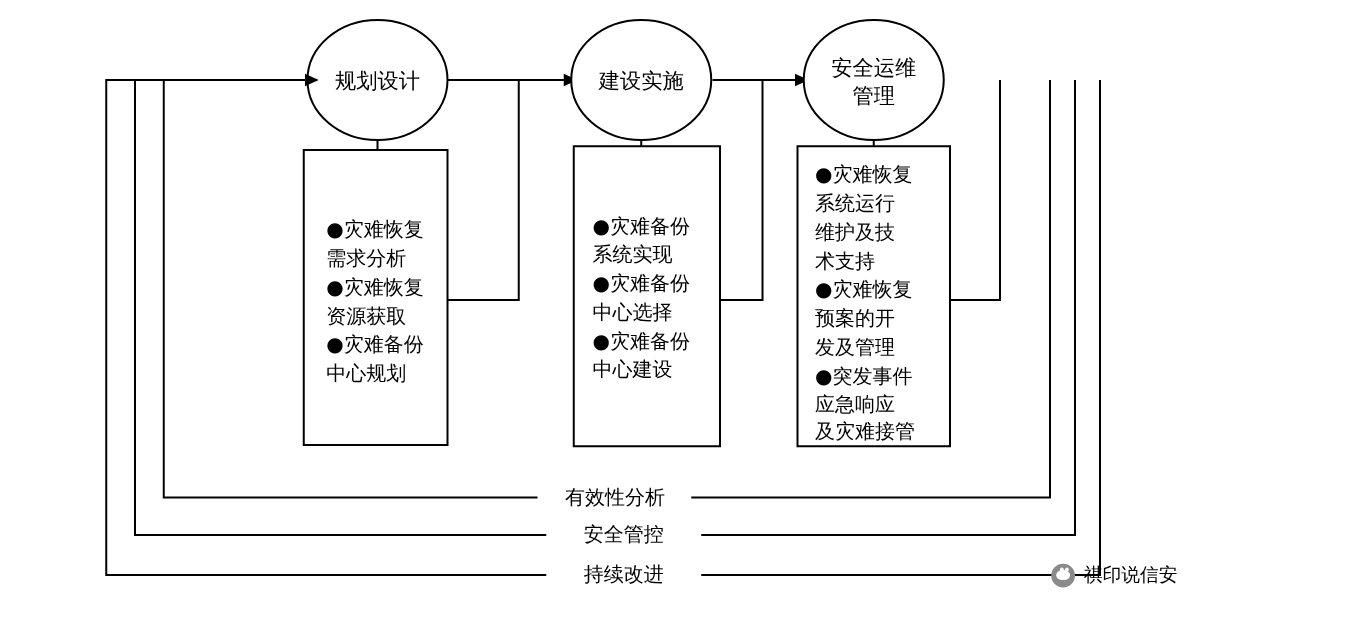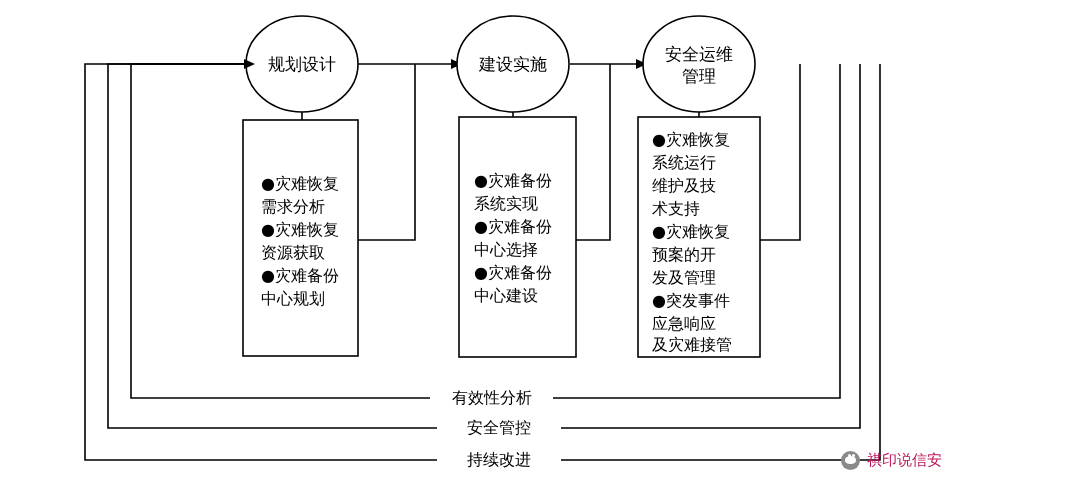--- a/index.html
+++ b/index.html
@@ -43,21 +43,21 @@
     font-size: 16px;
     fill: #000000;
   }
   .wm {
     position: absolute;
     right: 14px;
     bottom: 28px;
     display: flex;
     align-items: center;
     gap: 7px;
-    color: #be185d;
+    color: #000000;
     font-size: 15px;
     font-family: Liberation Serif, serif;
     white-space: nowrap;
   }
   .wm-logo {
     width: 19px;
     height: 19px;
     border-radius: 50%;
     background: #8a8a8a;
     position: relative;

